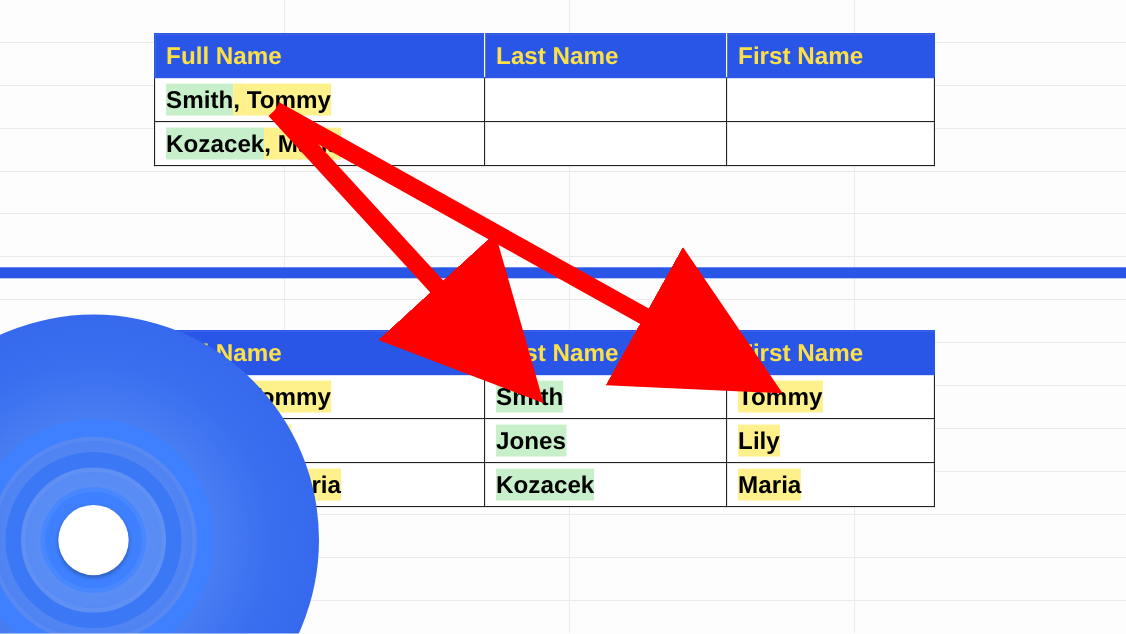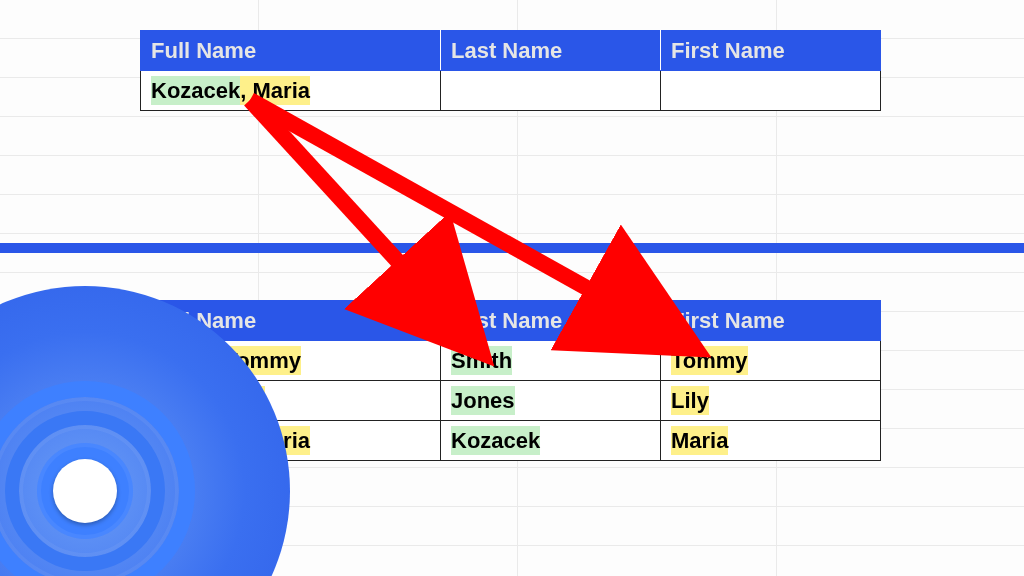--- a/index.html
+++ b/index.html
@@ -28,28 +28,28 @@
       height: 40px;
       padding: 0 10px;
       font-size: 22px;
       font-weight: 700;
       text-align: left;
       vertical-align: middle;
       white-space: nowrap;
     }
     .table th {
       background: #2a56e8;
-      color: #e5e5e5;
+      color: #fde047;
       border-color: #2a56e8;
       border-right-color: #fff;
     }
     .table th:last-child { border-right-color: #2a56e8; }
     .col-full  { width: 300px; }
     .col-last  { width: 220px; }
-    .col-first { width: 220px; }
+    .col-first { width: 189px; }
 
     .hl-green  { background: #c7efc9; padding: 2px 0; }
     .hl-yellow { background: #fef08a; padding: 2px 0; }
 
     .table1 { left: 140px; top: 30px; }
     .table2 { left: 140px; top: 300px; }
 
     .hr-blue {
       position: absolute;
       left: 0; right: 0;
@@ -92,20 +92,27 @@
 <body>
 
 <div class="grid-bg"></div>
 
 <table class="table table1">
   <tbody>
       <tr>
     <th class="col-full">Full Name</th>
     <th class="col-last">Last Name</th>
     <th class="col-first">First Name</th>
+  </tr>
+  <tr>
+    <td>
+      <span class="hl-green">Smith</span><span class="hl-yellow">, </span><span class="hl-yellow">Tommy</span>
+    </td>
+    <td></td>
+    <td></td>
   </tr>
   <tr>
     <td>
       <span class="hl-green">Kozacek</span><span class="hl-yellow">, </span><span class="hl-yellow">Maria</span>
     </td>
     <td></td>
     <td></td>
   </tr>
 </tbody>
   </table>

